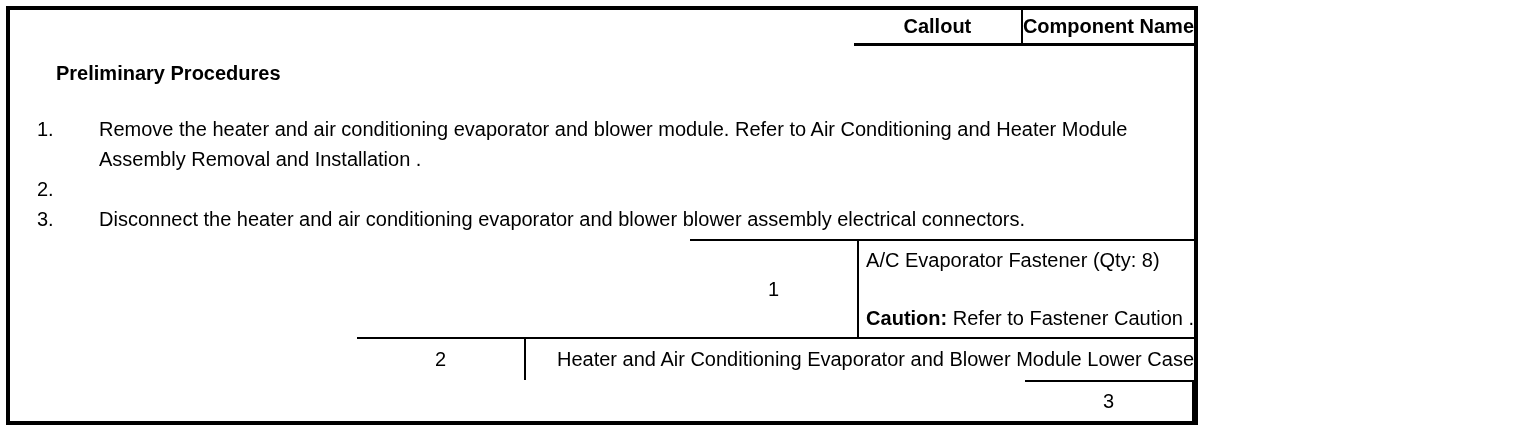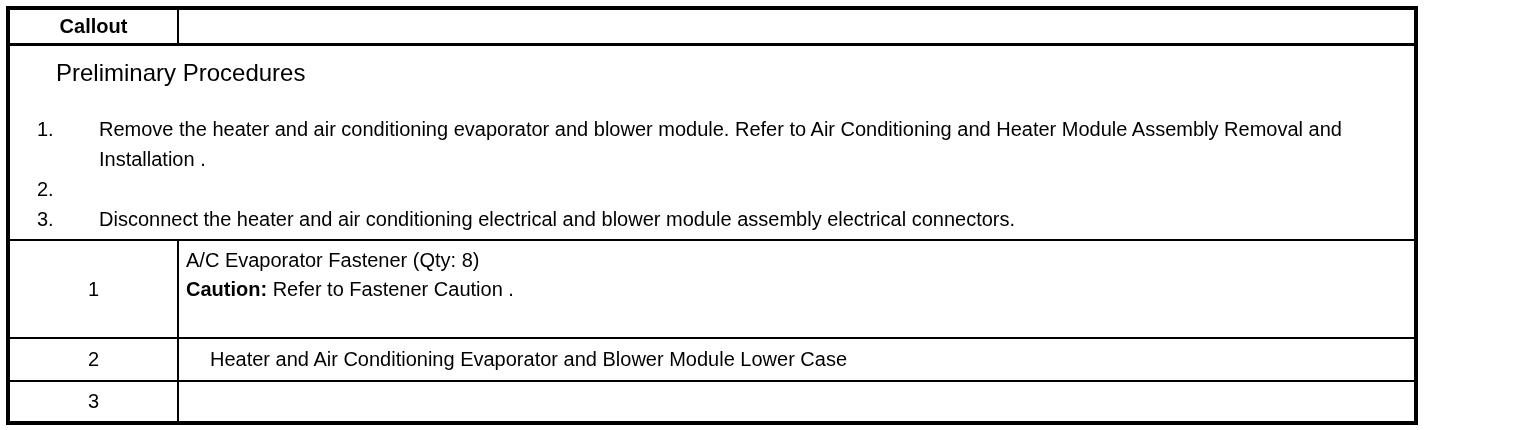--- a/index.html
+++ b/index.html
@@ -6,44 +6,44 @@
   html,body { background:#ffffff; }
   body {
     width:1520px; height:430px;
     font-family:"Liberation Sans", sans-serif;
     color:#000;
     position:relative;
     overflow:hidden;
   }
   .tbl {
     position:absolute; left:6px; top:6px;
-    width:1412px; height:419px;
+    width:1192px; height:419px;
     border:4px solid #000;
     background:#fff;
-    display:flex; flex-direction:column;
+    display:flex; flex-direction:column;align-items:flex-end;
   }
   
   .hdr-row {
     height:36px; flex:0 0 36px;
     display:flex;
     border-bottom:3px solid #000;
   }
   .hdr-cell {
     display:flex; align-items:center; justify-content:center;
     font-weight:bold; font-size:20px;
   }
   .callout-col { width:169px; flex:0 0 169px; border-right:2px solid #000; }
   .name-col { flex:1; }
   
   .prelim {
     height:193px; flex:0 0 193px;
     padding:12px 20px 0 46px;
     overflow:hidden;
   }
-  .prelim-title { font-weight:normal; font-size:24px; line-height:30px; }
+  .prelim-title { font-weight:bold; font-size:20px; line-height:30px; }
   .steps { margin-top:26px; }
   .step { display:flex; font-size:20px; line-height:30px; }
   .step-num { width:28px; flex:0 0 28px; margin-left:-19px; }
   .step-text { max-width:1350px;margin-left:34px; }
   
   .row { display:flex; border-top:2px solid #000; }
   .row-1 { height:98px; flex:0 0 98px; }
   .row-2 { height:43px; flex:0 0 43px; }
   .row-3 { flex:1; }
   .callout-cell {
@@ -52,45 +52,46 @@
     display:flex; align-items:center; justify-content:center;
     font-size:20px;
   }
   .name-cell {
     flex:1; font-size:20px;
     padding-left:7px;
     border-radius:32px;
   }
   .name-cell.multiline { padding-top:5px; line-height:29px; }
   .name-cell.centered { display:flex; align-items:center;padding-left:31px; }
-  .caution-line { }
+  .caution-line { margin-top:29px; }
   .bold { font-weight:bold; }
 </style>
 </head>
 <body>
 
 <div class="tbl">
 
   <div class="hdr-row">
     <div class="hdr-cell callout-col">Callout</div>
+    <div class="hdr-cell name-col">Component Name</div>
   </div>
 
   <div class="prelim">
     <div class="prelim-title">Preliminary Procedures</div>
     <div class="steps">
       <div class="step">
         <span class="step-num">1.</span>
         <span class="step-text">Remove the heater and air conditioning evaporator and blower module. Refer to Air Conditioning and Heater Module Assembly Removal and Installation .</span>
       </div>
       <div class="step">
         <span class="step-num">2.</span>
       </div>
       <div class="step">
         <span class="step-num">3.</span>
-        <span class="step-text">Disconnect the heater and air conditioning electrical and blower module assembly electrical connectors.</span>
+        <span class="step-text">Disconnect the heater and air conditioning evaporator and blower blower assembly electrical connectors.</span>
       </div>
     </div>
   </div>
 
   <div class="row row-1">
     <div class="callout-cell">1</div>
     <div class="name-cell multiline">
       <div>A/C Evaporator Fastener (Qty: 8)</div>
       <div class="caution-line">
         <span class="bold">Caution:</span><span> Refer to Fastener Caution .</span>

